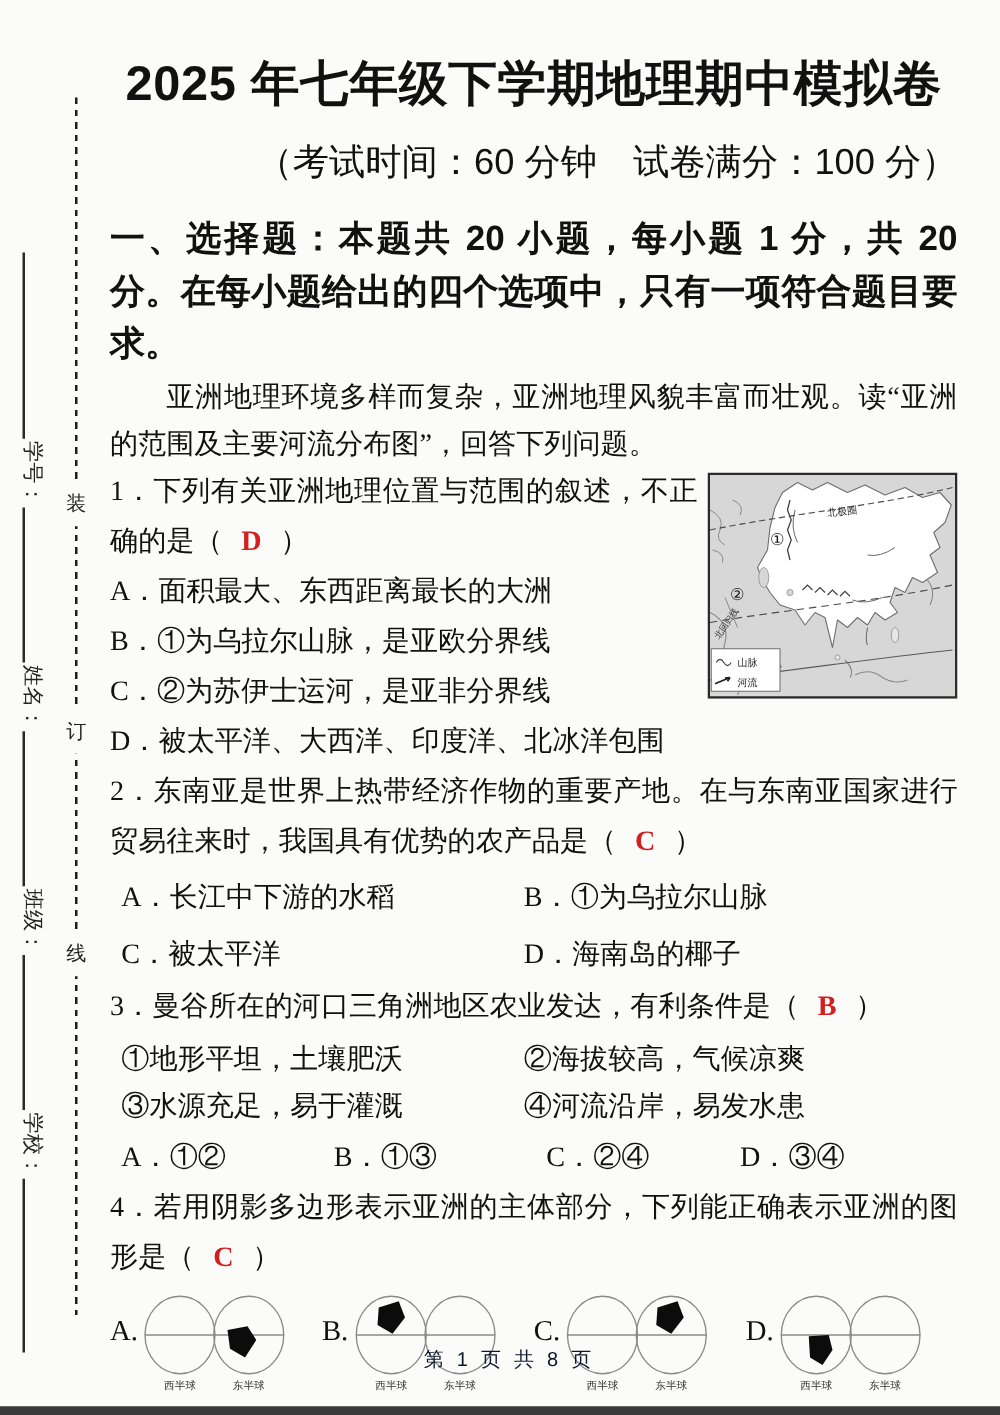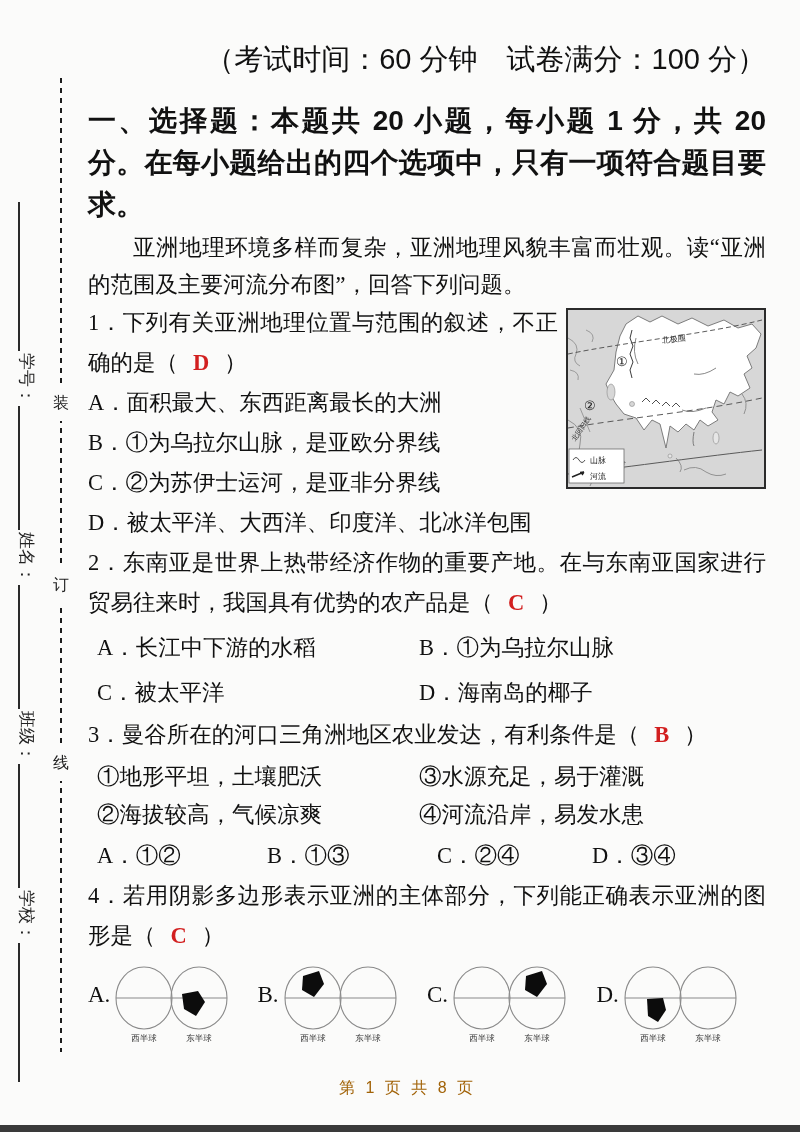--- a/index.html
+++ b/index.html
@@ -58,21 +58,21 @@
   .opt-line{line-height:40px;}
   .clear{clear:both;}
   .q2-opts{display:grid;grid-template-columns:322px auto;padding-left:9px;line-height:45px;margin-top:2px;}
   .q3-conds{display:grid;grid-template-columns:322px auto;padding-left:9px;line-height:38px;margin-top:3px;}
   .q3-opts{display:grid;grid-template-columns:170px 170px 155px auto;padding-left:9px;line-height:41px;margin-top:1px;}
   .q4-diagrams{display:flex;margin-top:8px;}
   .diag{display:flex;align-items:flex-start;width:170px;}
   .diag-letter{font-size:23px;line-height:34px;margin:14px 2px 0 0;}
   .footer{
     position:absolute;left:15px;right:0;top:1078px;text-align:center;
-    font-size:16px;letter-spacing:3px;color:#a16207;
+    font-size:16px;letter-spacing:3px;color:#0f172a;
     font-family:"Liberation Sans",sans-serif;
   }
   .bottom-strip{position:absolute;left:0;bottom:0;width:800px;height:7px;background:#3a3a3a;}
   svg text{font-family:"Liberation Sans",sans-serif;}
 </style>
 </head>
 <body>
 
 <div class="binding-line"></div>
 <span class="binding-char bc-zhuang">装</span>
@@ -86,20 +86,21 @@
   <span class="field-label">姓名：</span>
   <span class="blank b2"></span>
   <span class="field-label">班级：</span>
   <span class="blank b3"></span>
   <span class="field-label">学校：</span>
   <span class="blank b4"></span>
 </div>
 
 <div class="content">
 
+  <h1 class="title">2025 年七年级下学期地理期中模拟卷</h1>
   <div class="subtitle">（考试时间：60 分钟　试卷满分：100 分）</div>
 
   <p class="sec-heading">一、选择题：本题共 20 小题，每小题 1 分，共 20 分。在每小题给出的四个选项中，只有一项符合题目要求。</p>
   <p class="intro">亚洲地理环境多样而复杂，亚洲地理风貌丰富而壮观。读“亚洲的范围及主要河流分布图”，回答下列问题。</p>
 
   <div class="q">
     <svg class="map-figure" viewBox="0 0 200 181" xmlns="http://www.w3.org/2000/svg">
       <rect x="1" y="1" width="198" height="179" fill="#d7d7d7" stroke="#2b2b2b" stroke-width="2"></rect>
 
       <path d="M2,30 q12,6 8,16 q-4,8 4,12 M20,22 q10,4 6,12 M4,62 q10,2 8,10" fill="none" stroke="#8a8a8a" stroke-width="0.8"></path>
@@ -154,22 +155,22 @@
       <span>B．①为乌拉尔山脉</span>
       <span>C．被太平洋</span>
       <span>D．海南岛的椰子</span>
     </div>
   </div>
 
   <div class="q">
     <p class="q-stem"><span>3．曼谷所在的河口三角洲地区农业发达，有利条件是（</span><span class="ans">B</span><span>）</span></p>
     <div class="q3-conds">
       <span>①地形平坦，土壤肥沃</span>
+      <span>②海拔较高，气候凉爽</span>
       <span>③水源充足，易于灌溉</span>
-      <span>②海拔较高，气候凉爽</span>
       <span>④河流沿岸，易发水患</span>
     </div>
     <div class="q3-opts">
       <span>A．①②</span>
       <span>B．①③</span>
       <span>C．②④</span>
       <span>D．③④</span>
     </div>
   </div>
 

